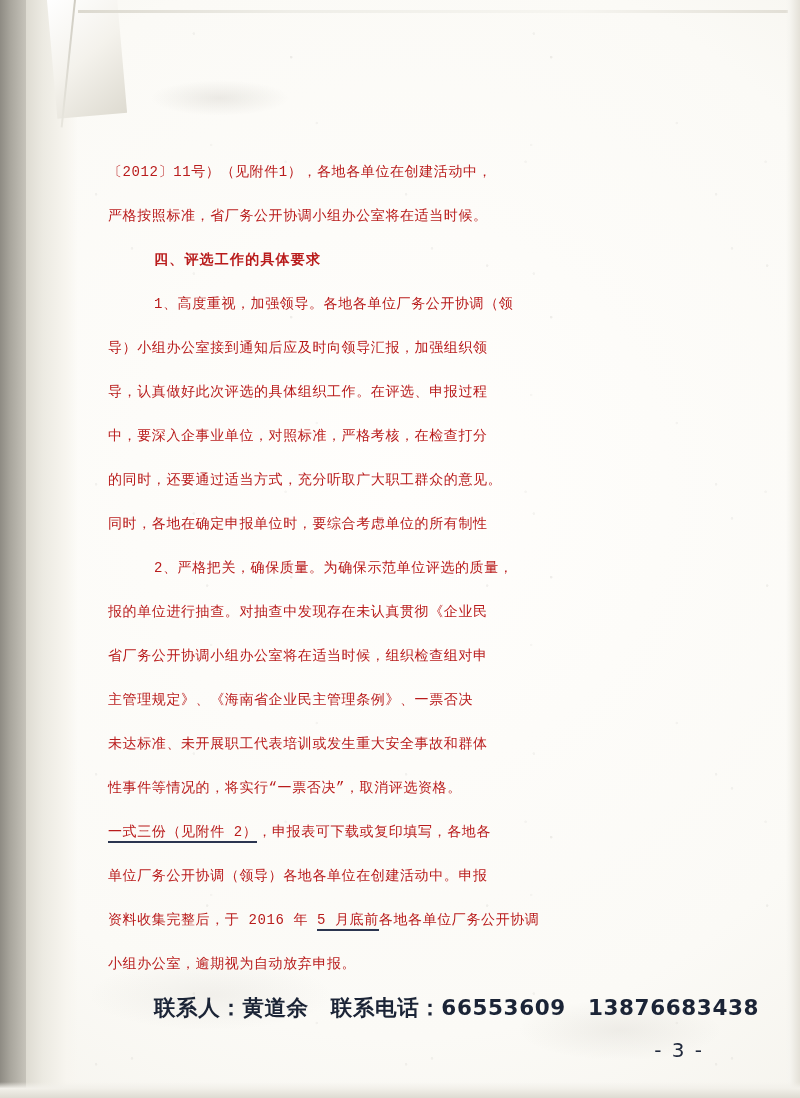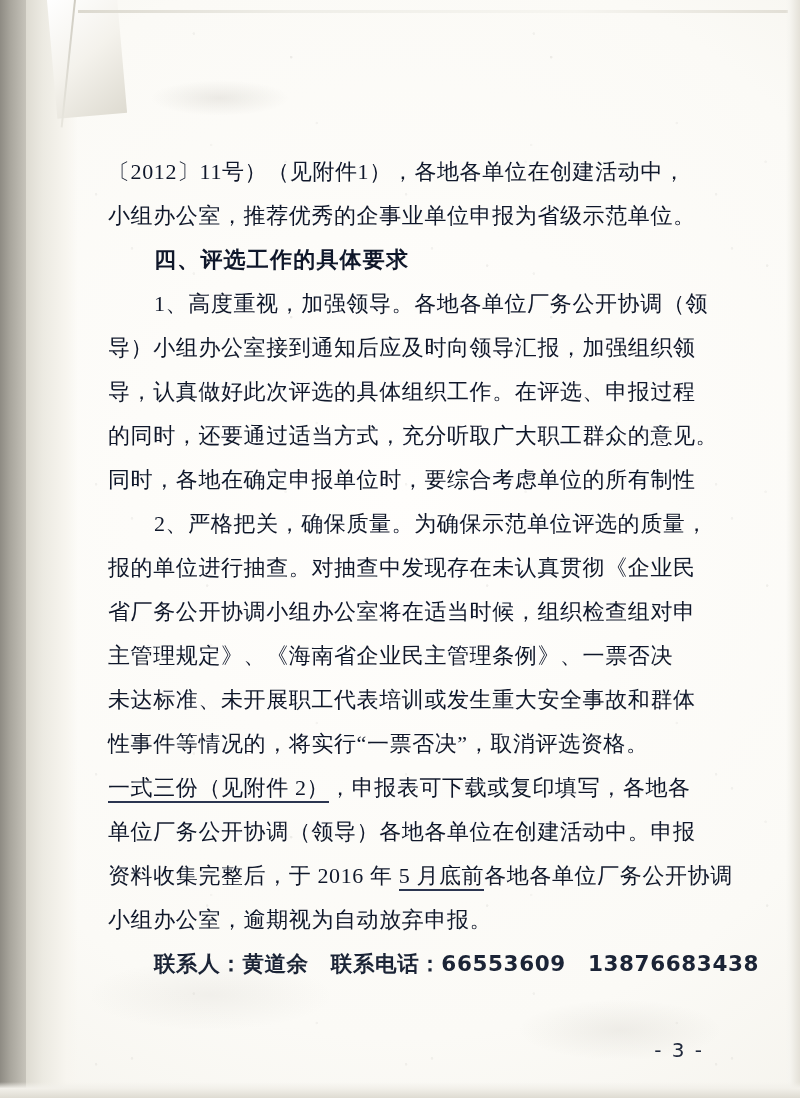--- a/index.html
+++ b/index.html
@@ -104,24 +104,24 @@
       radial-gradient(circle at 66% 58%, rgba(120,115,105,.10) 0 1px, transparent 1.6px);
     background-size: 260px 260px, 310px 290px, 340px 240px, 280px 320px, 360px 300px, 300px 270px, 240px 330px, 320px 250px;
   }
   .content {
     position: absolute;
     left: 108px;
     top: 150px;
     width: 580px;
   }
   .line {
-    font-family: Liberation Serif, serif;
-    font-size: 22px;
+    font-family: Liberation Mono, monospace;
+    font-size: 14px;
     line-height: 44px;
-    color: #0f172a;
+    color: #b91c1c;
     letter-spacing: 0.6px;
     white-space: pre;
   }
   .indent2 { text-indent: 46px; }
   .heading {
     font-weight: bold;
     text-indent: 46px;
     letter-spacing: 1.2px;
   }
   .u {
@@ -169,25 +169,26 @@
   <div class="sheet-top-edge"></div>
   <div class="sheet-right-edge"></div>
   <div class="sheet-bottom-edge"></div>
   <div class="smudge s1"></div>
   <div class="smudge s2"></div>
   <div class="smudge s3"></div>
 
   <div class="content">
 
     <div class="line">〔2012〕11号）（见附件1），各地各单位在创建活动中，</div>
-    <div class="line">小组办公室，推荐优秀的企事业单位申报为省级示范单位。</div>
+    <div class="line">严格按照标准，省厂务公开协调小组办公室将在适当时候。</div>
     <div class="line heading">四、评选工作的具体要求</div>
     <div class="line indent2">1、高度重视，加强领导。各地各单位厂务公开协调（领</div>
     <div class="line">导）小组办公室接到通知后应及时向领导汇报，加强组织领</div>
     <div class="line">导，认真做好此次评选的具体组织工作。在评选、申报过程</div>
+    <div class="line">中，要深入企事业单位，对照标准，严格考核，在检查打分</div>
     <div class="line">的同时，还要通过适当方式，充分听取广大职工群众的意见。</div>
     <div class="line">同时，各地在确定申报单位时，要综合考虑单位的所有制性</div>
     <div class="line indent2">2、严格把关，确保质量。为确保示范单位评选的质量，</div>
     <div class="line">报的单位进行抽查。对抽查中发现存在未认真贯彻《企业民</div>
     <div class="line">省厂务公开协调小组办公室将在适当时候，组织检查组对申</div>
     <div class="line">主管理规定》、《海南省企业民主管理条例》、一票否决</div>
     <div class="line">未达标准、未开展职工代表培训或发生重大安全事故和群体</div>
     <div class="line">性事件等情况的，将实行“一票否决”，取消评选资格。</div>
 
     <div class="line"><span class="u">一式三份（见附件 2）</span><span>，申报表可下载或复印填写，各地各</span></div>

